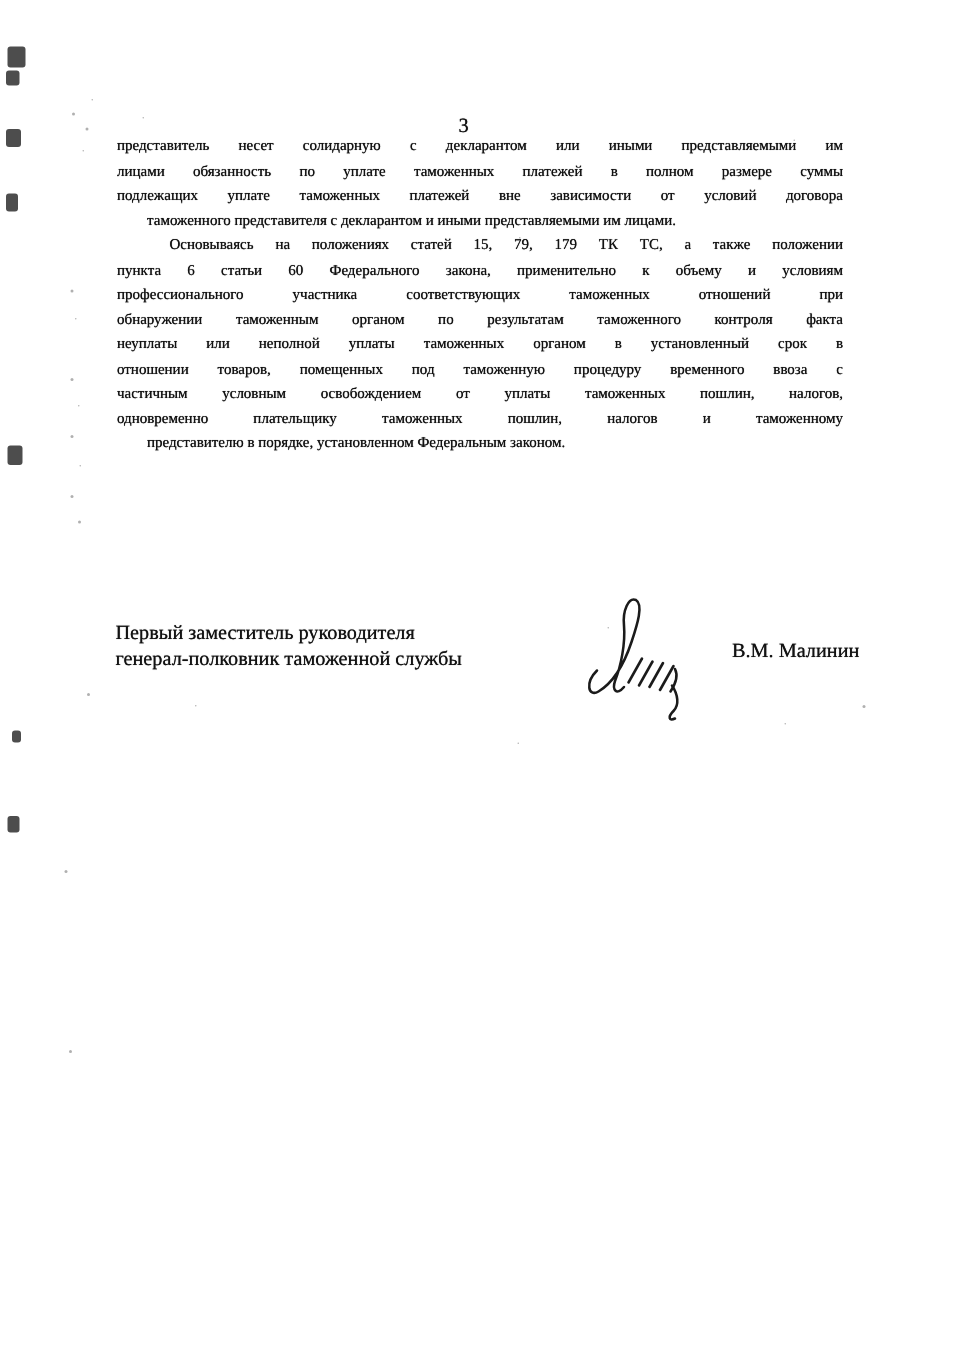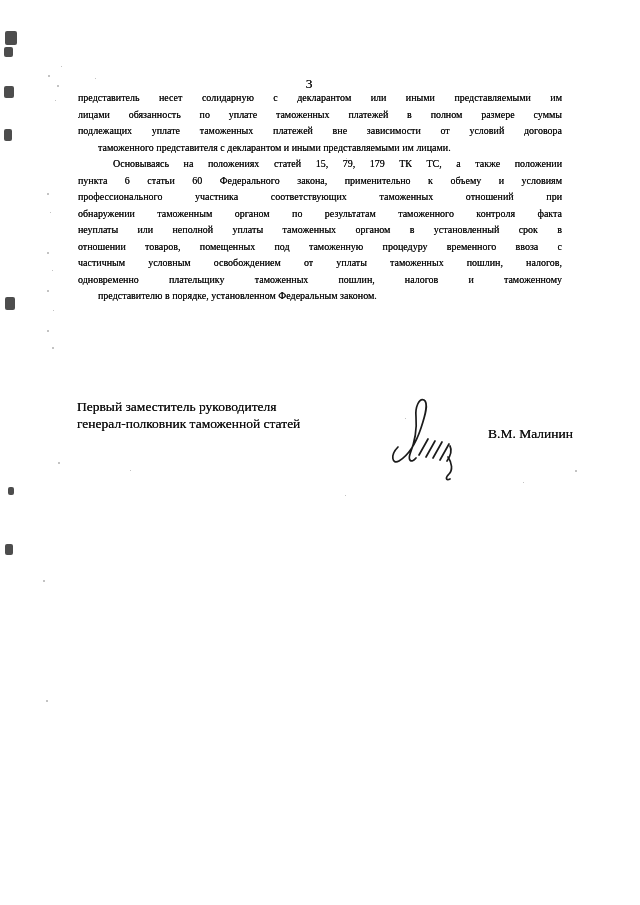--- a/index.html
+++ b/index.html
@@ -25,21 +25,21 @@
   }
   .tline{
     height:16.5px;overflow:hidden;
     text-align:justify;
     text-align-last:justify;
     -moz-text-align-last:justify;
   }
   .tline.para-end{text-align-last:left;margin-left:20px;-moz-text-align-last:left;}
   .tline.indent{text-indent:35px;}
   .sig-title{
-    position:absolute;left:77px;top:398px;
+    position:absolute;left:77px;top:413px;
     font-size:13.5px;line-height:17px;white-space:nowrap;
   }
   .sig-name{
     position:absolute;left:488px;top:426px;
     font-size:13.5px;white-space:nowrap;
   }
   .sig-svg{
     position:absolute;left:391px;top:397px;
   }
   .sig-svg path{
@@ -71,21 +71,21 @@
     <div class="tline">обнаружении таможенным органом по результатам таможенного контроля факта</div>
     <div class="tline">неуплаты или неполной уплаты таможенных органом в установленный срок в</div>
     <div class="tline">отношении товаров, помещенных под таможенную процедуру временного ввоза с</div>
     <div class="tline">частичным условным освобождением от уплаты таможенных пошлин, налогов,</div>
     <div class="tline">одновременно плательщику таможенных пошлин, налогов и таможенному</div>
     <div class="tline para-end">представителю в порядке, установленном Федеральным законом.</div>
   </div>
 
   <div class="sig-title ink">
     <div>Первый заместитель руководителя</div>
-    <div>генерал-полковник таможенной статей</div>
+    <div>генерал-полковник таможенной службы</div>
   </div>
 
   <svg class="sig-svg" width="70" height="86" viewBox="0 0 70 86" aria-hidden="true">
     <path d="M7,50 C-1,58 1,68 8,64 C18,58 25,46 30,31 C34,19 38,6 33,3 C28,1 24,10 25,20 C26,32 23,47 19,57 C17,63 20,67 25,61"></path>
     <path d="M28,58 L37,42"></path>
     <path d="M35,60 L44,44"></path>
     <path d="M42,61 L51,45"></path>
     <path d="M49,63 L58,47"></path>
     <path d="M56,64 C60,58 61,53 59,49"></path>
     <path d="M57,60 C61,66 62,73 58,77 C54,81 55,84 59,82"></path>

